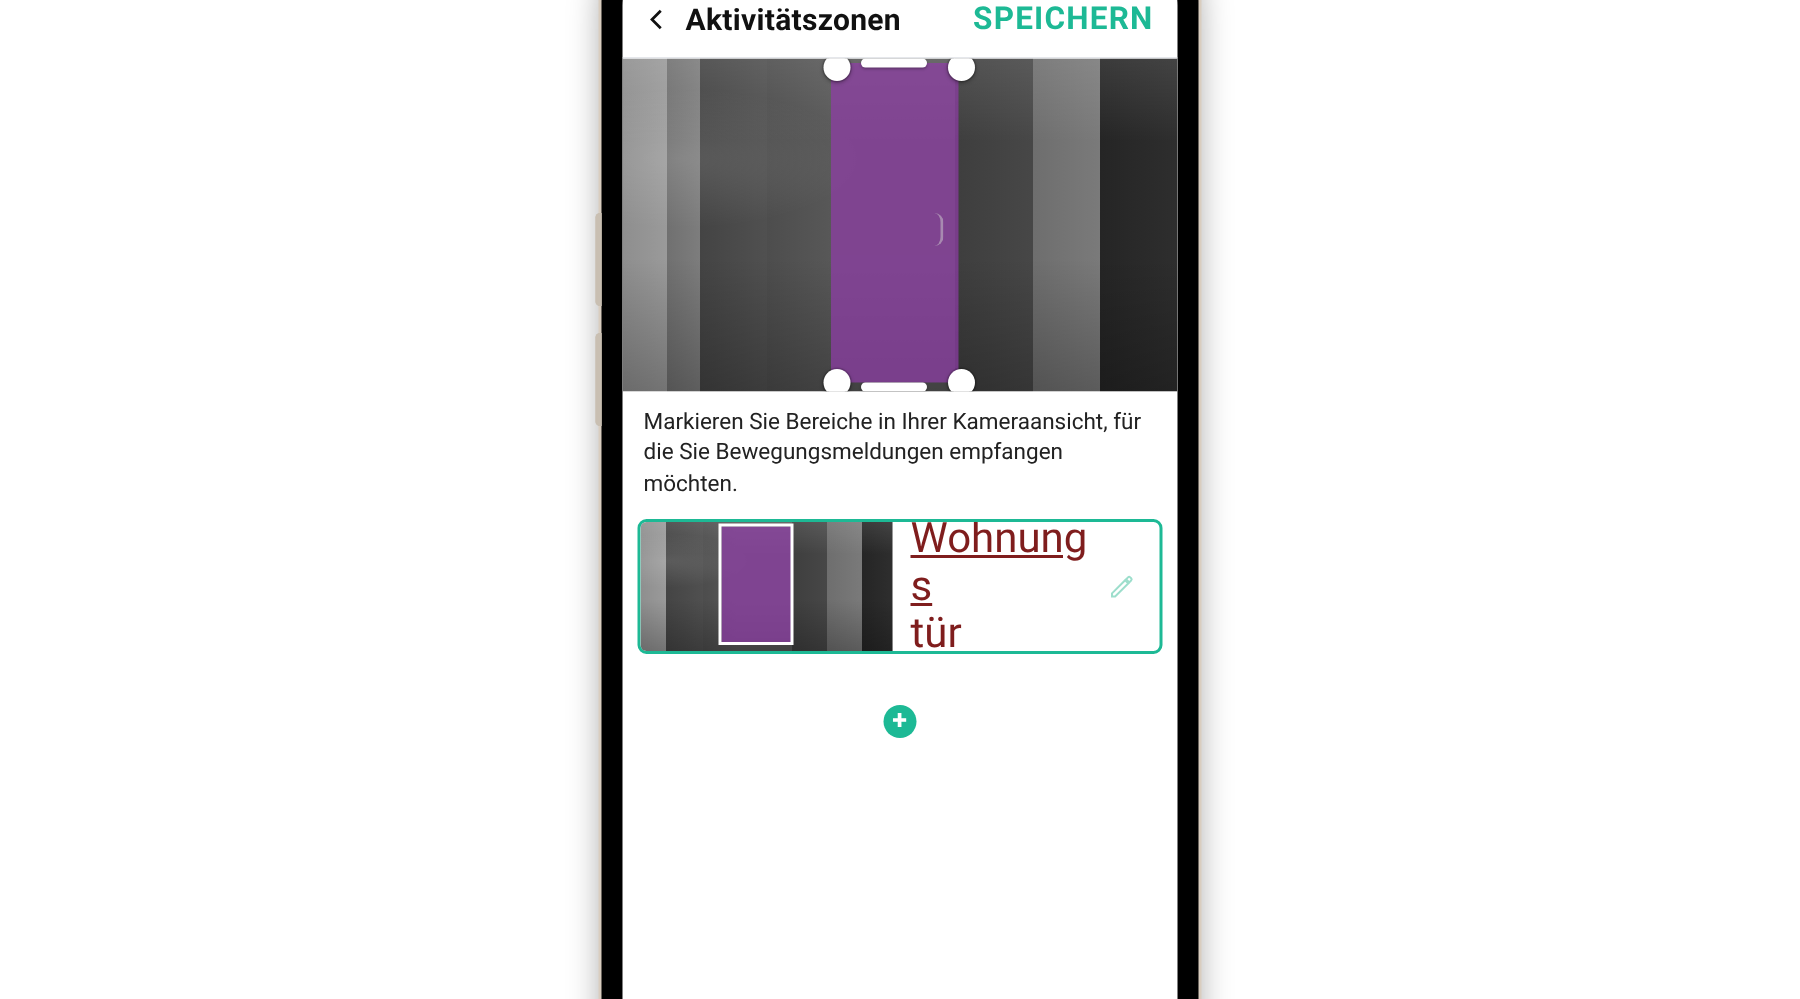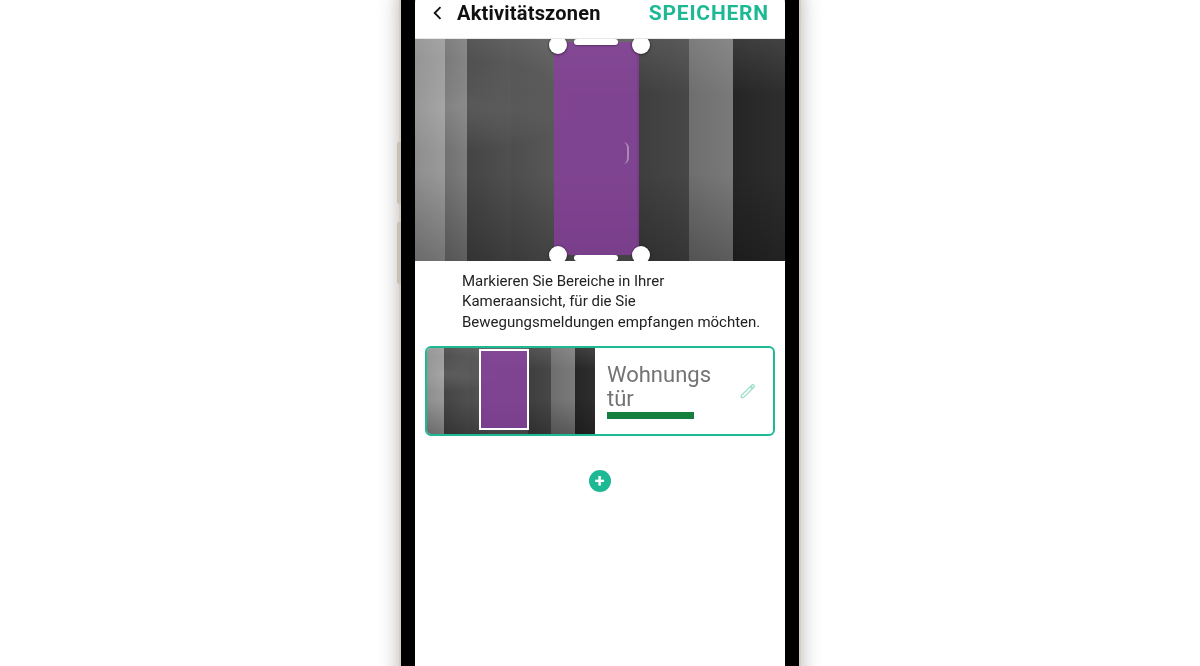--- a/index.html
+++ b/index.html
@@ -50,40 +50,40 @@
     .grip { position:absolute; width:18px; height:18px; background:#fff; border-radius:50%; box-shadow:0 0 0 1px rgba(0,0,0,.12), 0 1px 3px rgba(0,0,0,.4); cursor:grab; }
     .grip.tl { top:-3px; left:36.2%; }
     .grip.tr { top:-3px; left:58.7%; }
     .grip.bl { bottom:-3px; left:36.2%; }
     .grip.br { bottom:-3px; left:58.7%; }
     .edge { position:absolute; background:#fff; border-radius:3px; box-shadow:0 1px 2px rgba(0,0,0,.3); cursor:grab; }
     .edge.t { top:0; left:43%; width:12%; height:6px; }
     .edge.b { bottom:0; left:43%; width:12%; height:6px; }
 
     
-    .instr { padding:10px 14px 14px; font-size:15px; line-height:1.35; color:#222;margin-left:33px; }
+    .instr { padding:10px 14px 14px; font-size:15px; line-height:1.35; color:#222; }
 
     
     .zone-item { margin:0 10px 16px; border:2px solid #1db995; border-radius:6px; display:flex; align-items:stretch; height:90px; overflow:hidden; cursor:pointer; }
     .thumb { position:relative; width:168px; flex:none; }
     .thumb .camimg::before { background:
         linear-gradient(to right,
           #8e8e8e 0%, #9a9a9a 10%,
           #444 10%, #505050 25%,
           #4d4d4d 25%, #585858 38%,
           #585858 38%, #585858 60%,
           #3e3e3e 60%, #474747 74%,
           #6e6e6e 74%, #7a7a7a 88%,
           #252525 88%, #2e2e2e 100%);
     }
     .thumb .zone { top:3px; left:32%; width:28%; height:92%; }
     .thumb .thumb-border { position:absolute; top:1px; left:31%; width:30%; height:95%; border:2px solid #fff; pointer-events:none; }
     .zone-body { flex:1; display:flex; align-items:center; padding:0 12px 0 12px; min-width:0; }
-    .zone-name { font-size:22px; line-height:1.12; color:#737373; word-break:break-word; }
-    .zone-name .underline { display:inline-block; border-bottom:7px solid #15803d; padding-right:60px; }
+    .zone-name { font-size:28px; line-height:1.12; color:#7f1d1d; word-break:break-word;text-decoration:underline; }
+    .zone-name .underline { display:inline-block; border-bottom:1px solid #15803d; padding-right:60px; }
     .edit-btn { width:26px; height:26px; margin-left:auto; cursor:pointer; display:flex; align-items:center; justify-content:center; opacity:.45; }
     .edit-btn svg { stroke:#27b88f; fill:none; stroke-width:1.6; }
 
     
     .add-zone { display:flex; align-items:center; justify-content:center; gap:10px; color:#1db995; font-weight:700; font-size:14px; letter-spacing:.6px; padding:18px 0 34px; cursor:pointer; }
     .add-icon { width:22px; height:22px; border-radius:50%; background:#1db995; color:#fff; display:flex; align-items:center; justify-content:center; font-size:18px; line-height:1; }
   </style>
 </head>
 <body>
 

